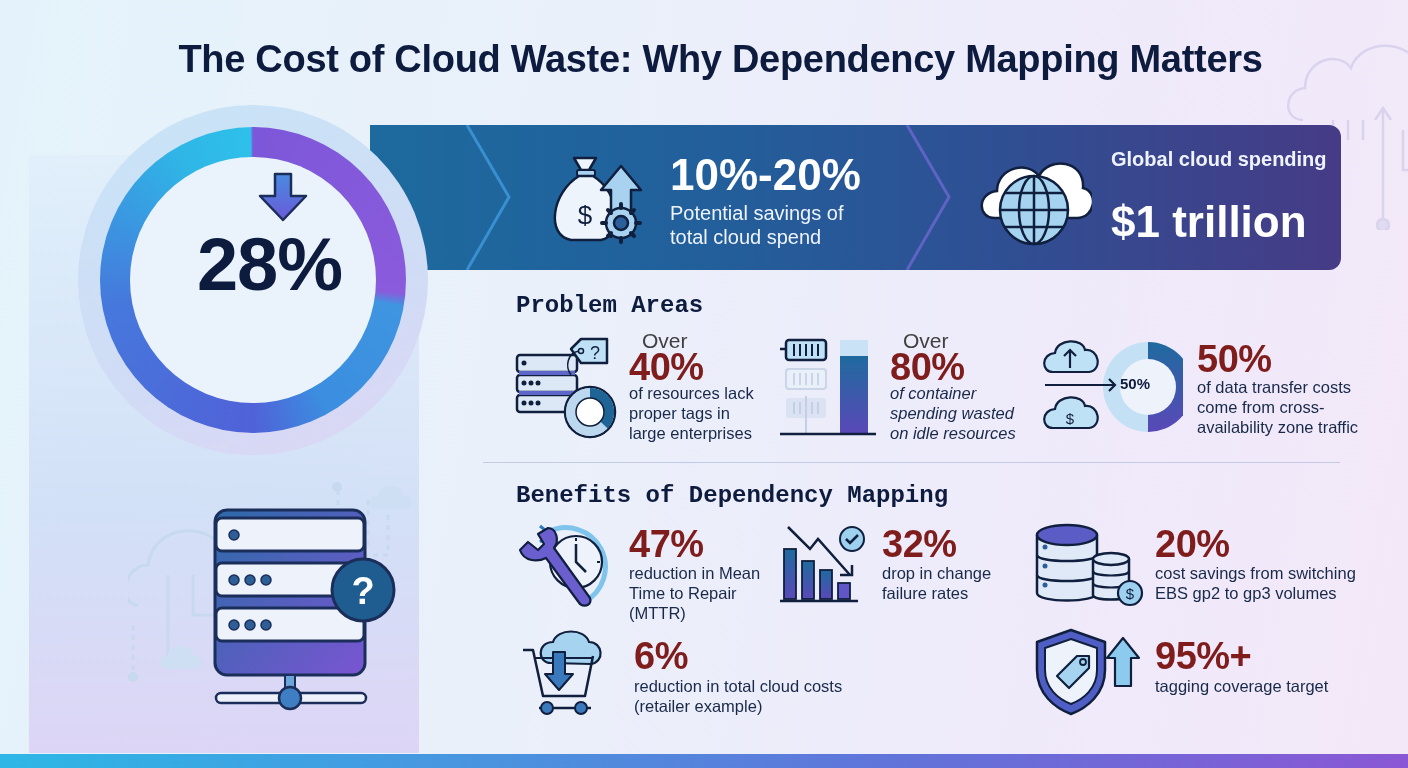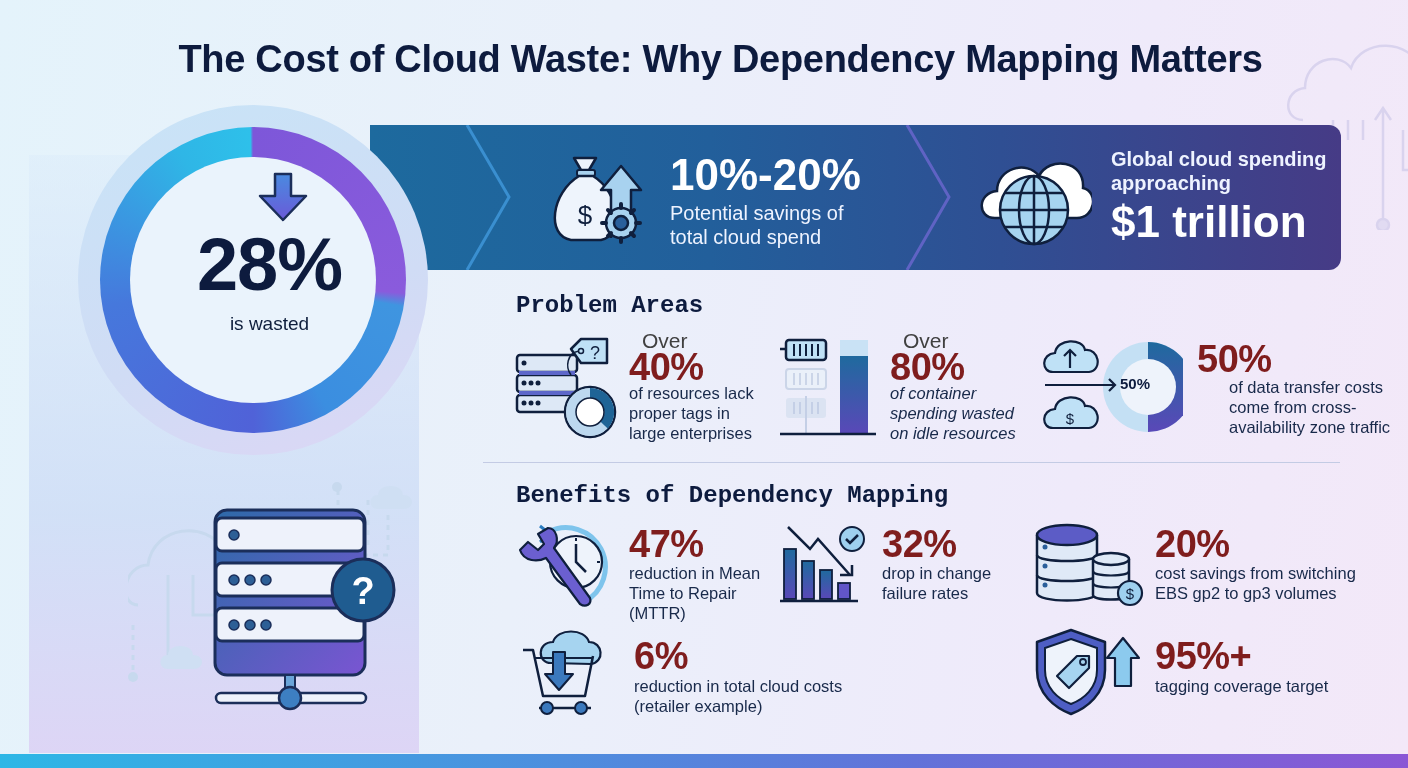--- a/index.html
+++ b/index.html
@@ -100,21 +100,20 @@
         <linearGradient id="ga" x1="0" y1="0" x2="0" y2="1">
           <stop offset="0" stop-color="#4a8ae0"></stop>
           <stop offset="1" stop-color="#6a5ad8"></stop>
         </linearGradient>
       </defs>
     <path d="M17 2 H33 V24 H48 L25 48 L2 24 H17 Z" fill="url(#ga)" stroke="#1b2e5a" stroke-width="2.5" stroke-linejoin="round"></path>
   </svg>
 </div>
 <div class="abs big28">28%</div>
 <div class="abs big28-caption">
-  <div>is wasted</div>
 </div>
 
 <div class="abs" style="left:95px;top:465px;">
   <svg width="300" height="260" viewBox="0 0 300 260">
     <defs>
       <linearGradient id="gs" x1="0" y1="0" x2="1" y2="1">
           <stop offset="0" stop-color="#2d6aa8"></stop>
           <stop offset="1" stop-color="#7a55d2"></stop>
         </linearGradient>
     </defs>
@@ -177,21 +176,20 @@
     <path d="M18 70 C0 70 0 45 20 43 C20 20 50 12 62 28 C72 8 108 12 106 40 C122 44 118 70 100 70 Z" fill="#ffffff" stroke="#0f1f3d" stroke-width="2.5"></path>
     <circle cx="57" cy="62" r="34" fill="#a6d4f0" stroke="#0f1f3d" stroke-width="2.5"></circle>
     <g fill="none" stroke="#0f1f3d" stroke-width="2.5">
       <ellipse cx="57" cy="62" rx="15" ry="34"></ellipse>
       <path d="M57 28 V96 M23 62 H91 M28 45 H86 M28 79 H86"></path>
     </g>
   </svg>
 </div>
 <div class="abs stat-white-sub" style="left:1078px;top:147px;font-weight:bold;">
   <div>Global cloud spending</div>
-  <div>approaching</div>
 </div>
 <div class="abs stat-white-big" style="left:1078px;top:196px;line-height:52px;">$1 trillion</div>
 
 <div class="abs section-h" style="left:483px;top:292px;">Problem Areas</div>
 
 <div class="abs" style="left:482px;top:337px;">
   <svg width="105" height="105" viewBox="0 0 105 105">
     <g stroke="#0f1f3d" stroke-width="2.5">
       <rect x="2" y="18" width="60" height="17" rx="3" fill="#dde8f6"></rect>
       <rect x="2" y="38" width="60" height="17" rx="3" fill="#dde8f6"></rect>
@@ -273,21 +271,21 @@
     <circle cx="105" cy="47" r="28" fill="#eef3fb"></circle>
     <path d="M10 32 C-2 32 -2 14 12 13 C14 -2 40 -2 42 10 C56 8 60 30 46 32 Z" fill="#bfe1f6" stroke="#0f1f3d" stroke-width="2.2"></path>
     <path d="M27 28 V10 M21 16 L27 10 L33 16" fill="none" stroke="#0f1f3d" stroke-width="2.2"></path>
     <path d="M2 45 H72 M66 39 L72 45 L66 51" fill="none" stroke="#0f1f3d" stroke-width="2.2"></path>
     <path d="M10 88 C-2 88 -2 70 12 69 C14 54 40 54 42 66 C56 64 60 86 46 88 Z" fill="#bfe1f6" stroke="#0f1f3d" stroke-width="2.2"></path>
     <text x="27" y="84" text-anchor="middle" font-family="Liberation Sans, sans-serif" font-size="15" fill="#0f1f3d">$</text>
   </svg>
 </div>
 <div class="abs" style="left:1087px;top:375px;width:56px;text-align:center;font-size:15px;font-weight:700;color:#0d1b3e;">50%</div>
 <div class="abs pct" style="left:1164px;top:340px;">50%</div>
-<div class="abs desc" style="left:1164px;top:377px;margin-left:32px;">
+<div class="abs desc" style="left:1164px;top:377px;">
   <div>of data transfer costs</div>
   <div>come from cross-</div>
   <div>availability zone traffic</div>
 </div>
 
 <div class="abs divider"></div>
 
 <div class="abs section-h" style="left:483px;top:482px;">Benefits of Dependency Mapping</div>
 
 <div class="abs" style="left:483px;top:522px;">

